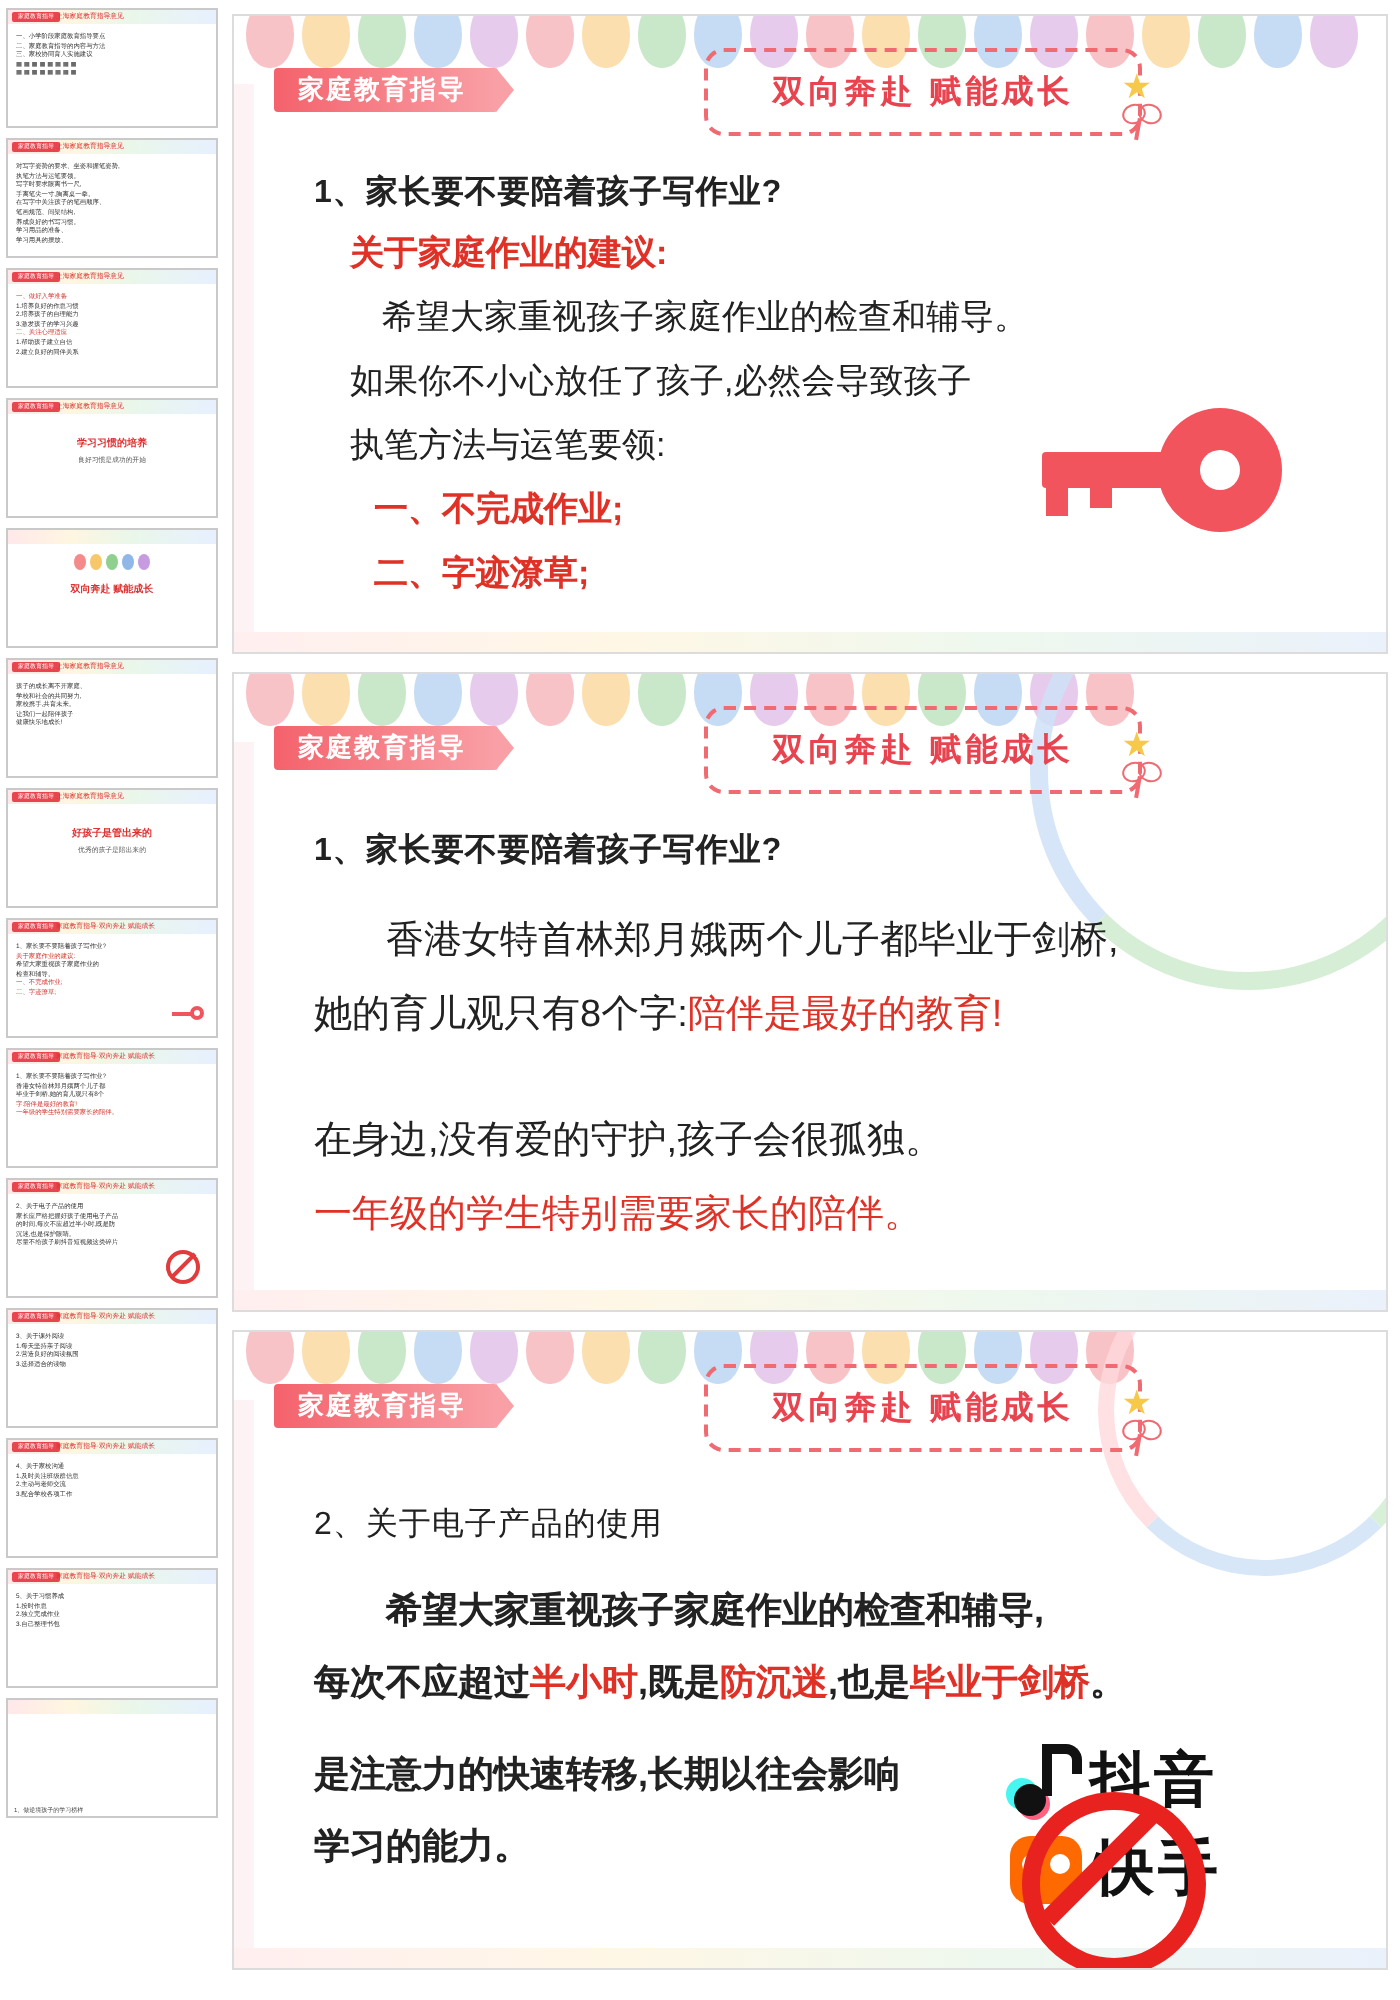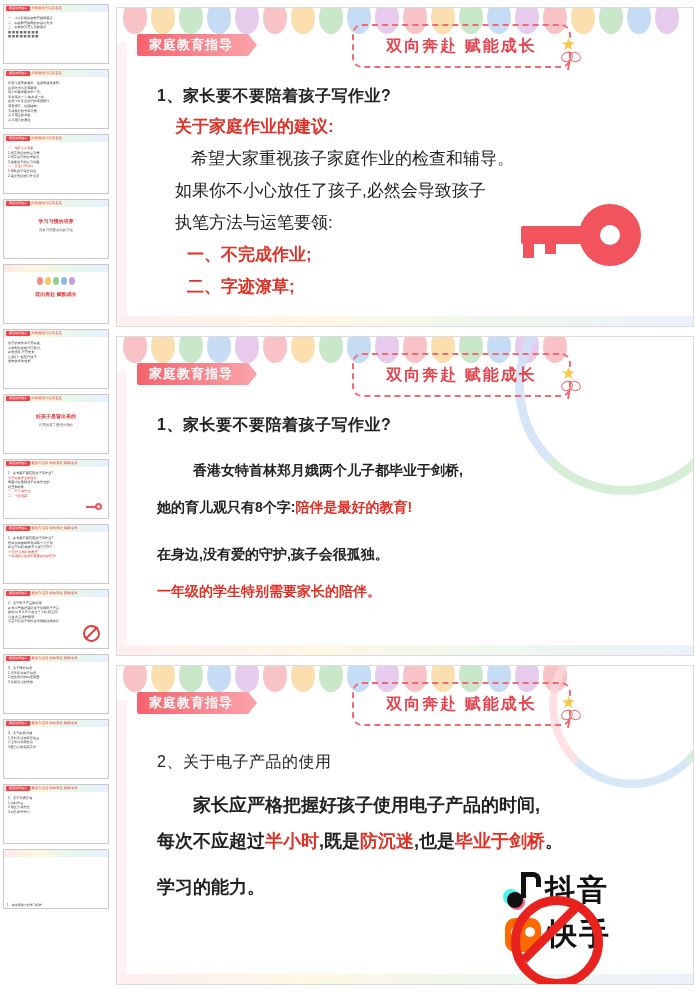--- a/index.html
+++ b/index.html
@@ -431,23 +431,23 @@
         <span class="star">★</span>
         <span class="bow">
             <i class="b1"></i>
             <i class="b2"></i>
             <i class="b3"></i>
           </span>
       </div>
 
       <div class="q" style="top:78px">1、家长要不要陪着孩子写作业?</div>
 
-      <div class="bodytext" style="top:118px;font-size:14px;line-height:31px;font-weight:bold;">
+      <div class="bodytext" style="top:118px;font-size:19px;line-height:31px;font-weight:normal;">
         <p style="padding-left:36px">香港女特首林郑月娥两个儿子都毕业于剑桥,</p>
-        <p style="margin-bottom:16px">
+        <p style="margin-bottom:32px">
           <span>她的育儿观只有8个字:</span><span class="red">陪伴是最好的教育!</span>
         </p>
         <p>在身边,没有爱的守护,孩子会很孤独。</p>
         <p class="red">一年级的学生特别需要家长的陪伴。</p>
       </div>
     </div>
 
     <div class="slide">
       <div class="balloons">
         <i style="left:6px;background:#f7b9bd"></i>
@@ -478,24 +478,25 @@
         <span class="bow">
             <i class="b1"></i>
             <i class="b2"></i>
             <i class="b3"></i>
           </span>
       </div>
 
       <div class="q" style="top:86px;font-weight:normal;">2、关于电子产品的使用</div>
 
       <div class="bodytext" style="top:124px;font-size:18px;line-height:30px;font-weight:bold;">
-        <p style="padding-left:36px">家长应严格把握好孩子使用电子产品的时间,</p>
+        <p style="padding-left:36px">希望大家重视孩子家庭作业的检查和辅导,</p>
         <p style="margin-bottom:16px">
           <span>每次不应超过</span><span class="red">半小时</span><span>,既是</span><span class="red">防沉迷</span><span>,也是</span><span class="red">毕业于剑桥</span><span>。</span>
         </p>
+        <p>是注意力的快速转移,长期以往会影响</p>
         <p>学习的能力。</p>
       </div>
 
       <div class="logos" style="right:18px;bottom:22px;width:170px;height:92px">
         <div class="dy">
           <div class="note">
             <div class="cy"></div>
               <div class="mg"></div>
             <div class="stem"></div>
               <div class="hook"></div>

